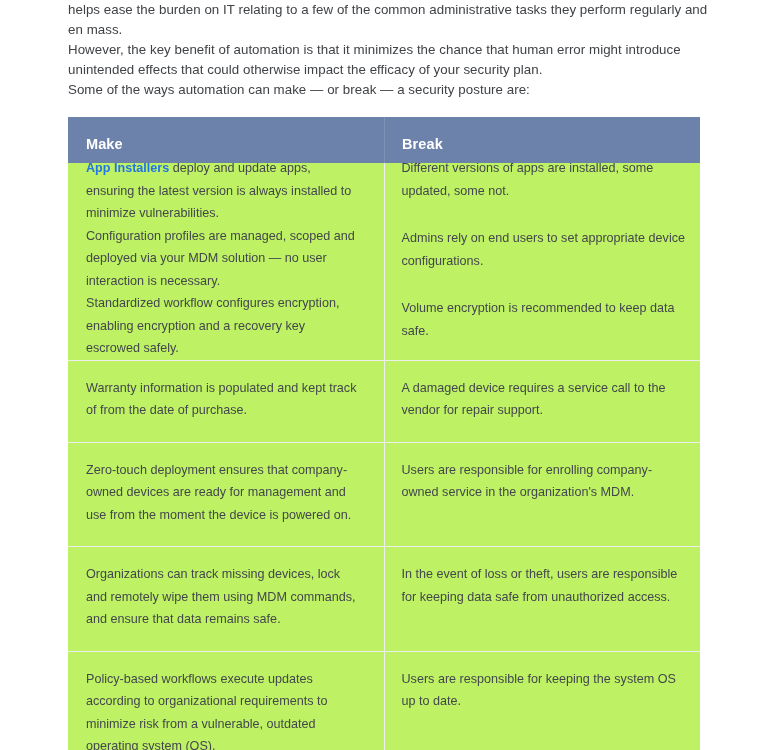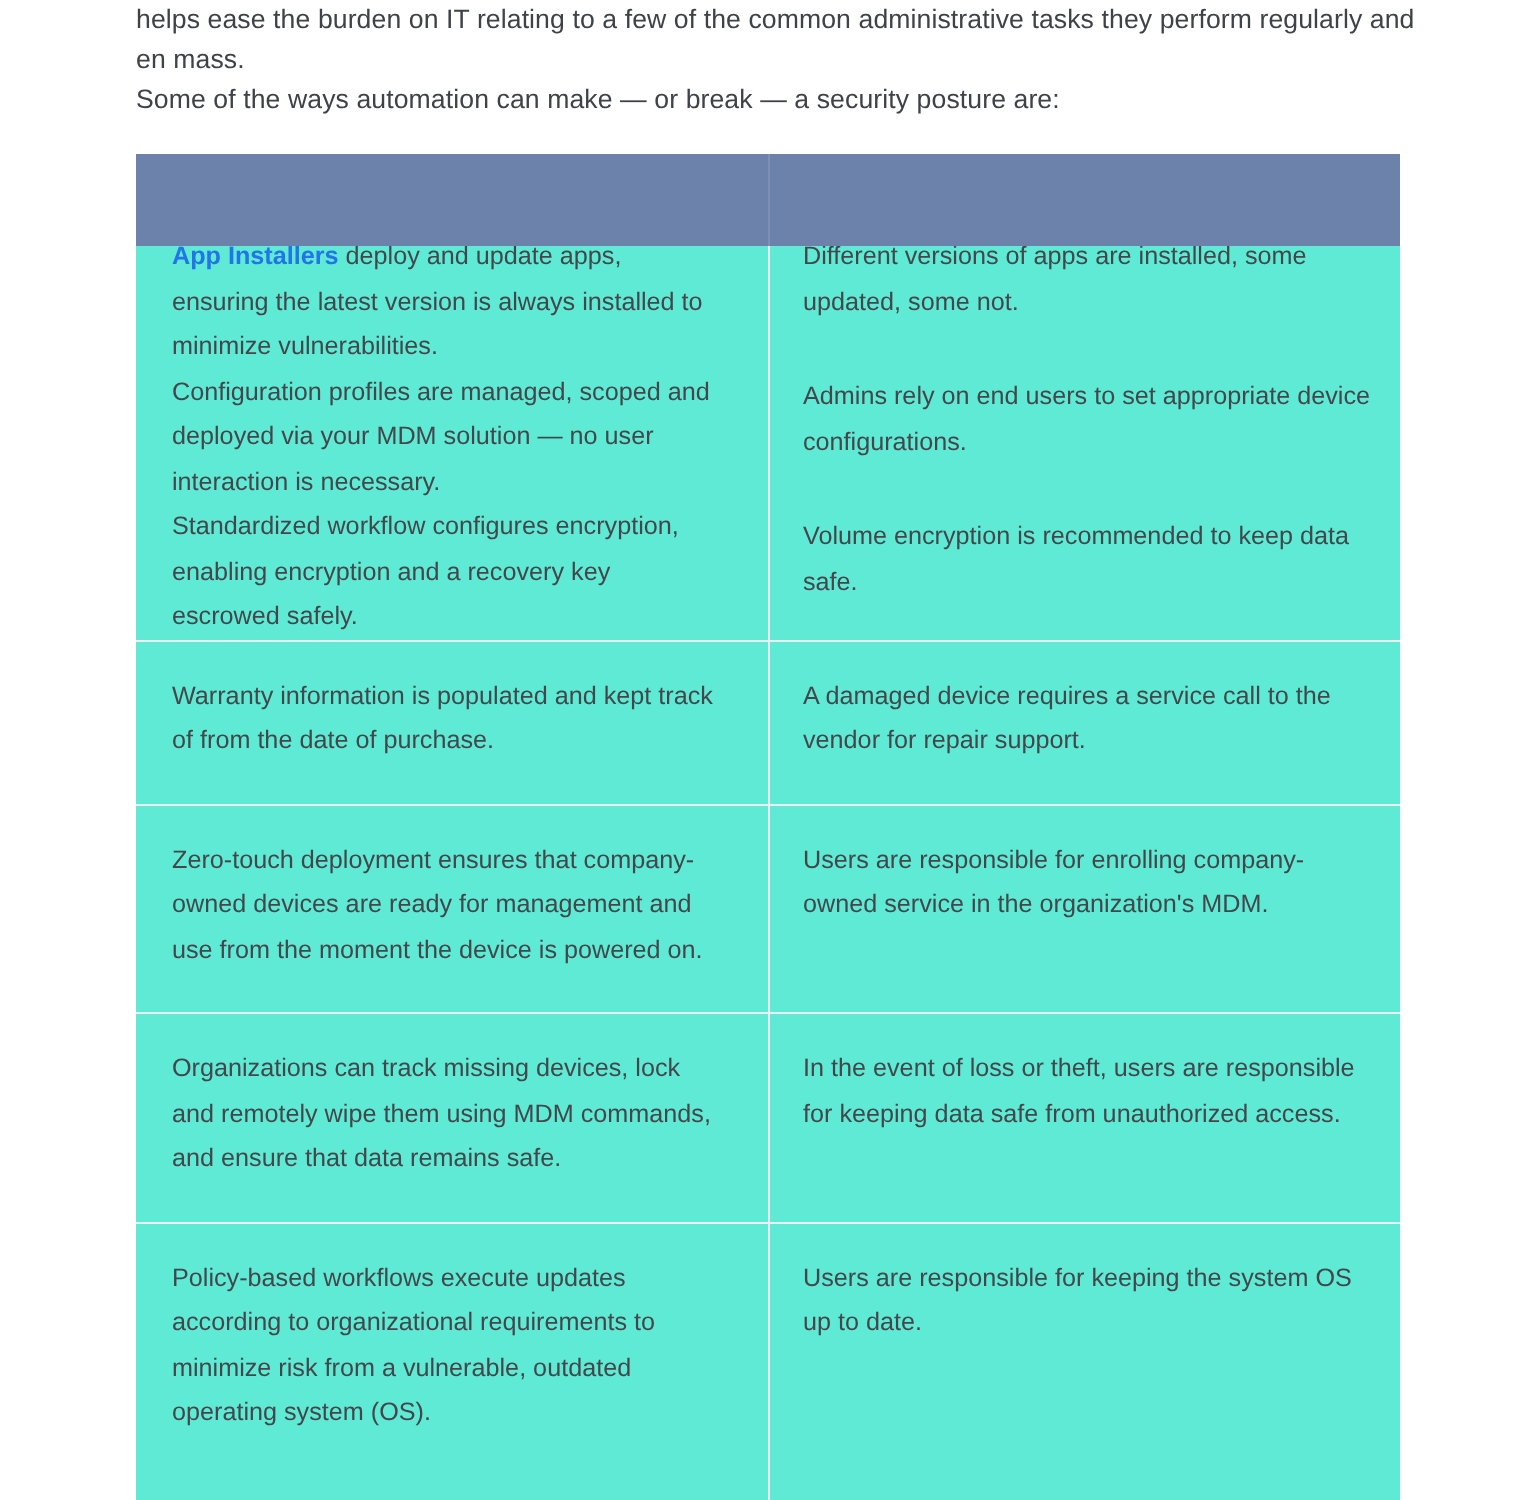--- a/index.html
+++ b/index.html
@@ -86,21 +86,21 @@
   .cmp-head-labels .h1 { left: 18px; }
   .cmp-head-labels .h2 { left: 334px; }
 
   .cmp-table td {
     vertical-align: top;
     padding: 0 26px 0 18px;
     font-size: 12.6px;
     line-height: 22.5px;
     color: #43474c;
     border-bottom: 1px solid #eceef0;
-    background: #5eead4;
+    background: #bef264;
   }
   .cmp-table td.col-right {
     border-left: 1px solid #eceef0;
     padding-left: 17px;
     padding-right: 14px;
     margin-top: 32px;
   }
   .cmp-table tr.row-first td {
     padding-top: 40px;
     height: 164px;
@@ -129,20 +129,21 @@
   }
 </style>
 </head>
 <body>
 
 <div class="page">
   <div class="article">
 
     <p class="body-text para-intro-1">helps ease the burden on IT relating to a few of the common administrative tasks they perform regularly and en mass.</p>
 
+    <p class="body-text para-intro-2">However, the key benefit of automation is that it minimizes the chance that human error might introduce unintended effects that could otherwise impact the efficacy of your security plan.</p>
 
     <p class="body-text para-intro-3">Some of the ways automation can make — or break — a security posture are:</p>
 
     <div class="table-wrap">
 
       <table class="cmp-table">
         <colgroup>
             <col class="c1">
             <col class="c2">
           </colgroup>
@@ -194,17 +195,21 @@
             <td class="col-right">
               <p>Users are responsible for keeping the system OS up to date.</p>
             </td>
           </tr>
         </tbody>
       </table>
 
       <div class="cmp-head-bar">
         <div class="divider"></div>
       </div>
+      <div class="cmp-head-labels">
+        <span class="h-label h1">Make</span>
+        <span class="h-label h2">Break</span>
+      </div>
 
     </div>
 
   </div>
 </div>
 
 </body></html>

